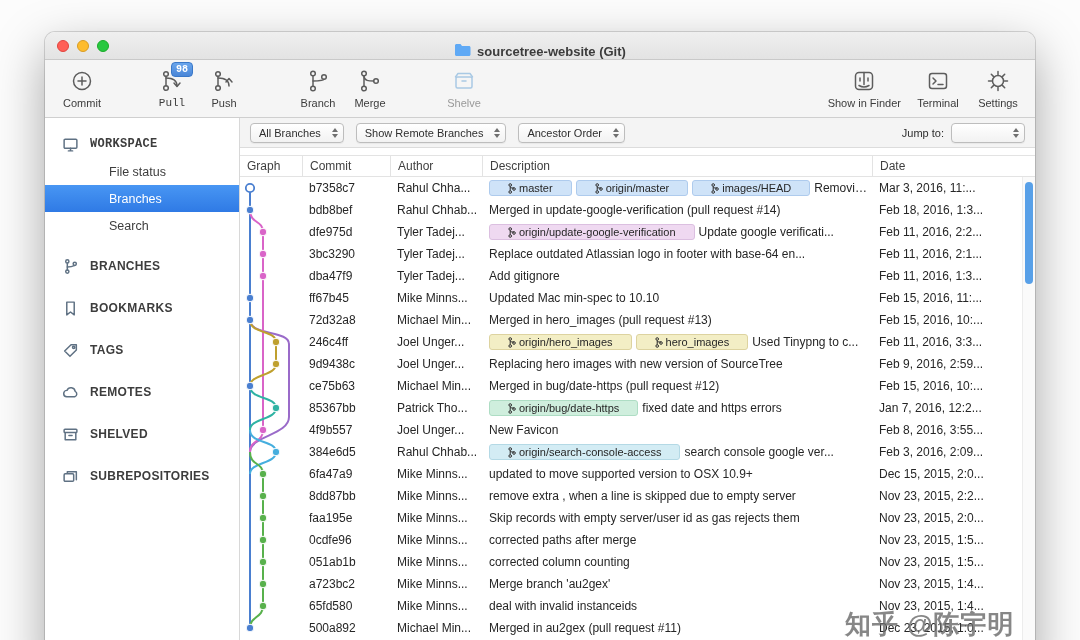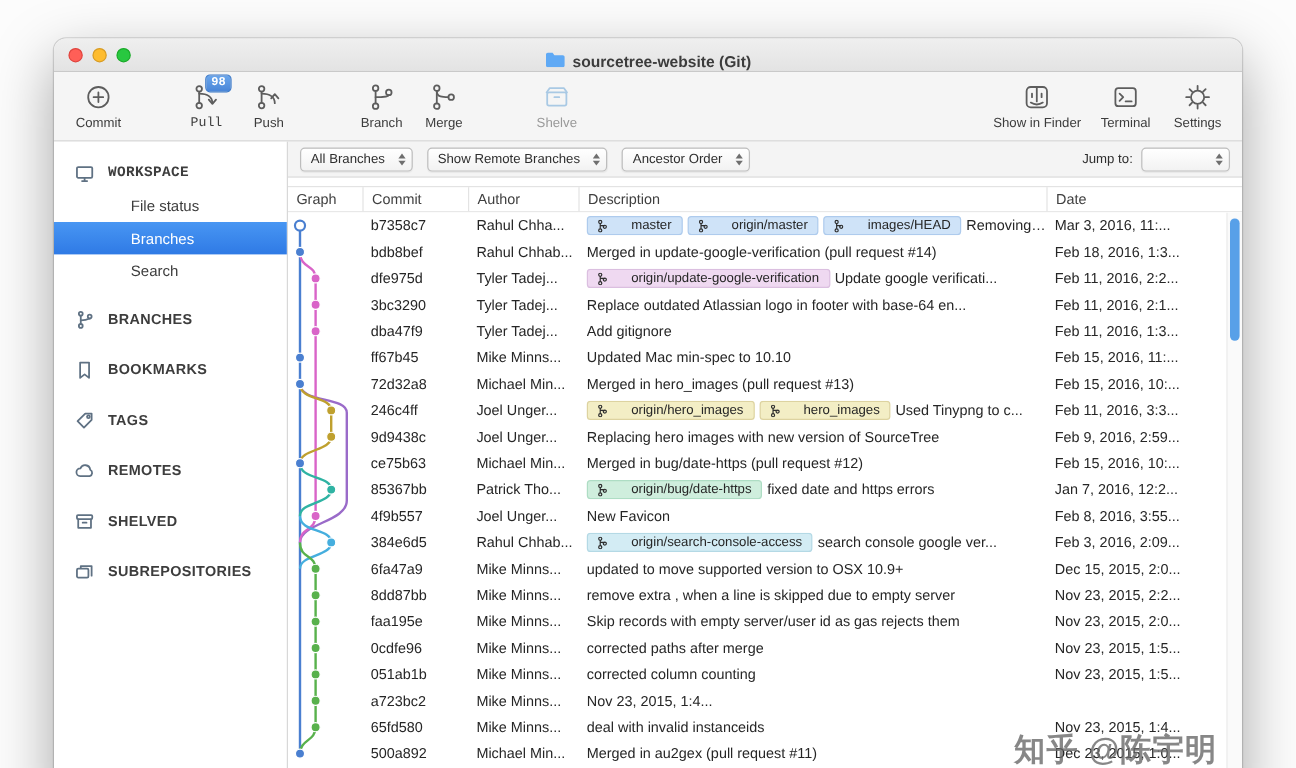--- a/index.html
+++ b/index.html
@@ -73,21 +73,21 @@
   .thead > div:first-child { border-left:none; }
 
   .tbody { flex:1; position:relative; overflow:hidden; background:#fff; }
   #graph-svg { position:absolute; left:0; top:0; }
   .trow { display:grid; grid-template-columns:62px 88px 92px 390px 1fr; height:22px;
     align-items:center; font-size:12px; color:#262626; white-space:nowrap; }
   .trow.bold { font-weight:normal; }
   .c-commit,.c-author,.c-date { overflow:hidden; text-overflow:ellipsis; padding-left:7px; }
   .c-desc { display:flex; align-items:center; gap:4px; overflow:hidden; padding-left:7px; }
   .desc-text { overflow:hidden; text-overflow:ellipsis; }
-  .bbadge { display:inline-flex; align-items:center; gap:20px; height:16px; padding:0 8px;
+  .bbadge { display:inline-flex; align-items:center; gap:3px; height:16px; padding:0 18px;
     border:1px solid; border-radius:3px; font-size:11px; flex:none; color:#262626; }
 
   .scrolltrack { position:absolute; right:0; top:0; bottom:0; width:13px;
     background:#fafafa; border-left:1px solid #ececec; }
   .scrollthumb { position:absolute; right:2px; top:5px; width:8px; height:102px;
     border-radius:4px; background:#58a0e8; }
 
   .watermark { position:absolute; left:845px; top:607px; font-size:26px; font-weight:bold;
     color:rgba(105,105,105,.8); letter-spacing:1px; z-index:50; pointer-events:none; }
 
@@ -609,20 +609,23 @@
               <div class="c-author">Mike Minns...</div>
               <div class="c-desc">
                 <span class="desc-text">corrected column counting</span>
               </div>
               <div class="c-date">Nov 23, 2015, 1:5...</div>
             </div>
             <div class="trow">
               <div class="c-graph"></div>
               <div class="c-commit">a723bc2</div>
               <div class="c-author">Mike Minns...</div>
+              <div class="c-desc">
+                <span class="desc-text">Merge branch 'au2gex'</span>
+              </div>
               <div class="c-date">Nov 23, 2015, 1:4...</div>
             </div>
             <div class="trow">
               <div class="c-graph"></div>
               <div class="c-commit">65fd580</div>
               <div class="c-author">Mike Minns...</div>
               <div class="c-desc">
                 <span class="desc-text">deal with invalid instanceids</span>
               </div>
               <div class="c-date">Nov 23, 2015, 1:4...</div>

